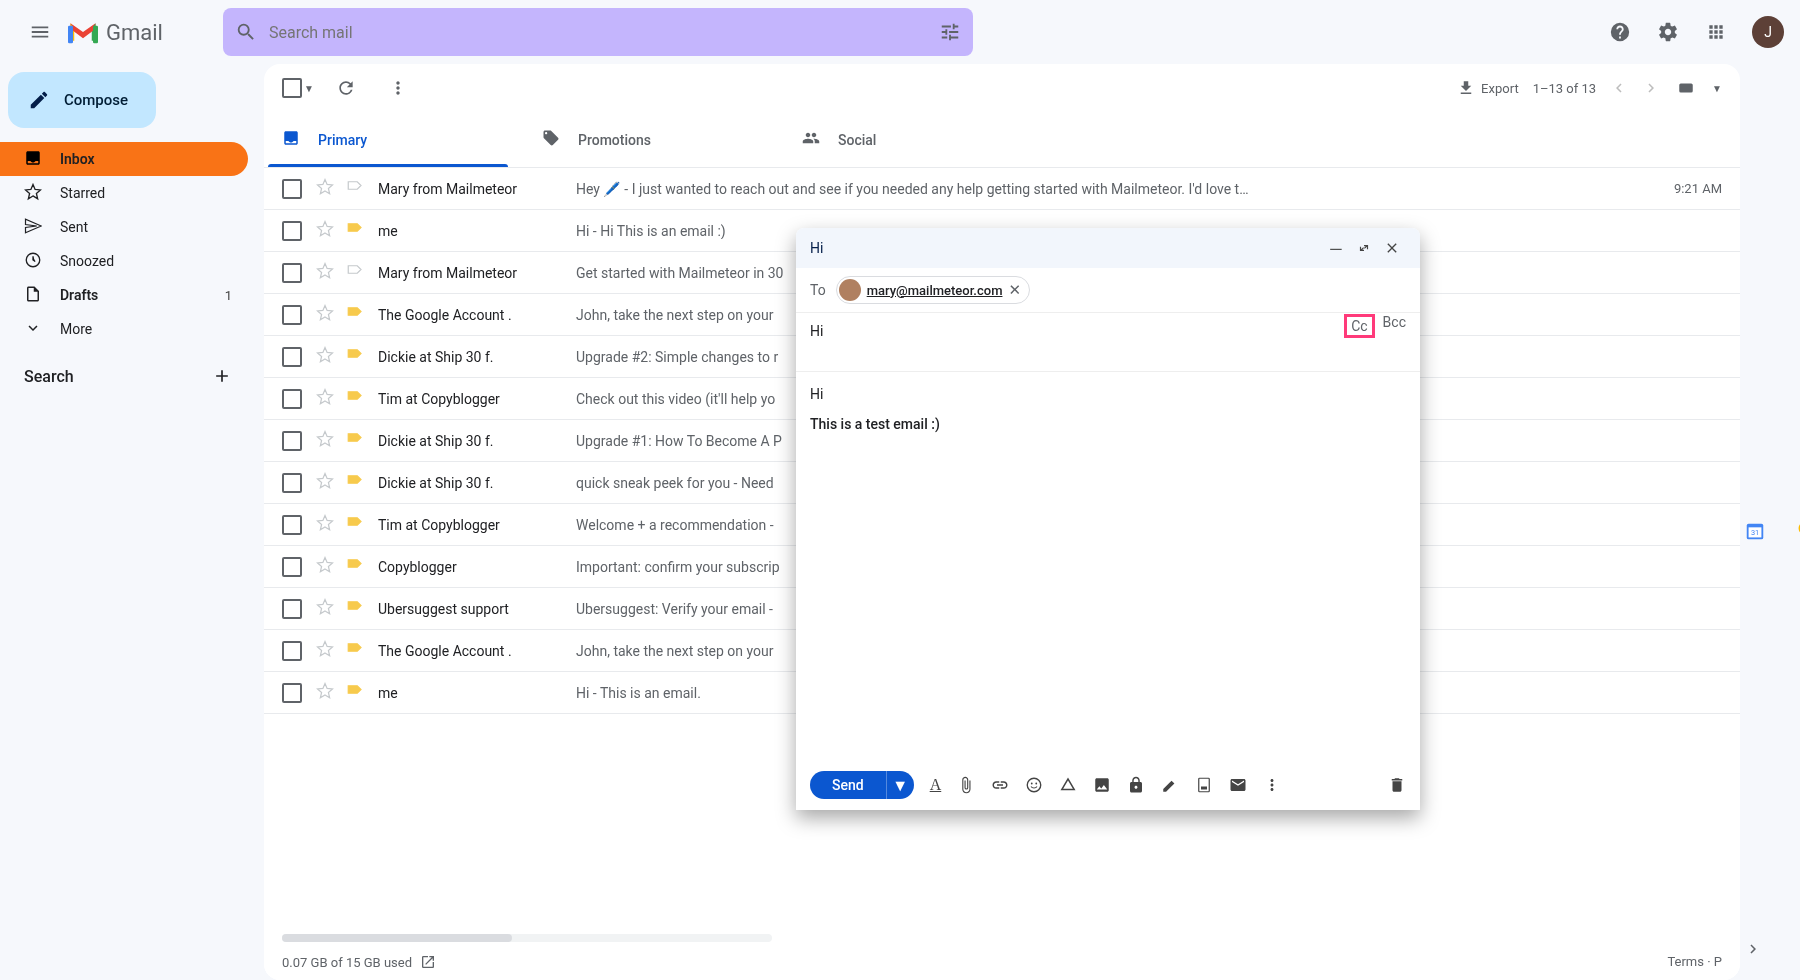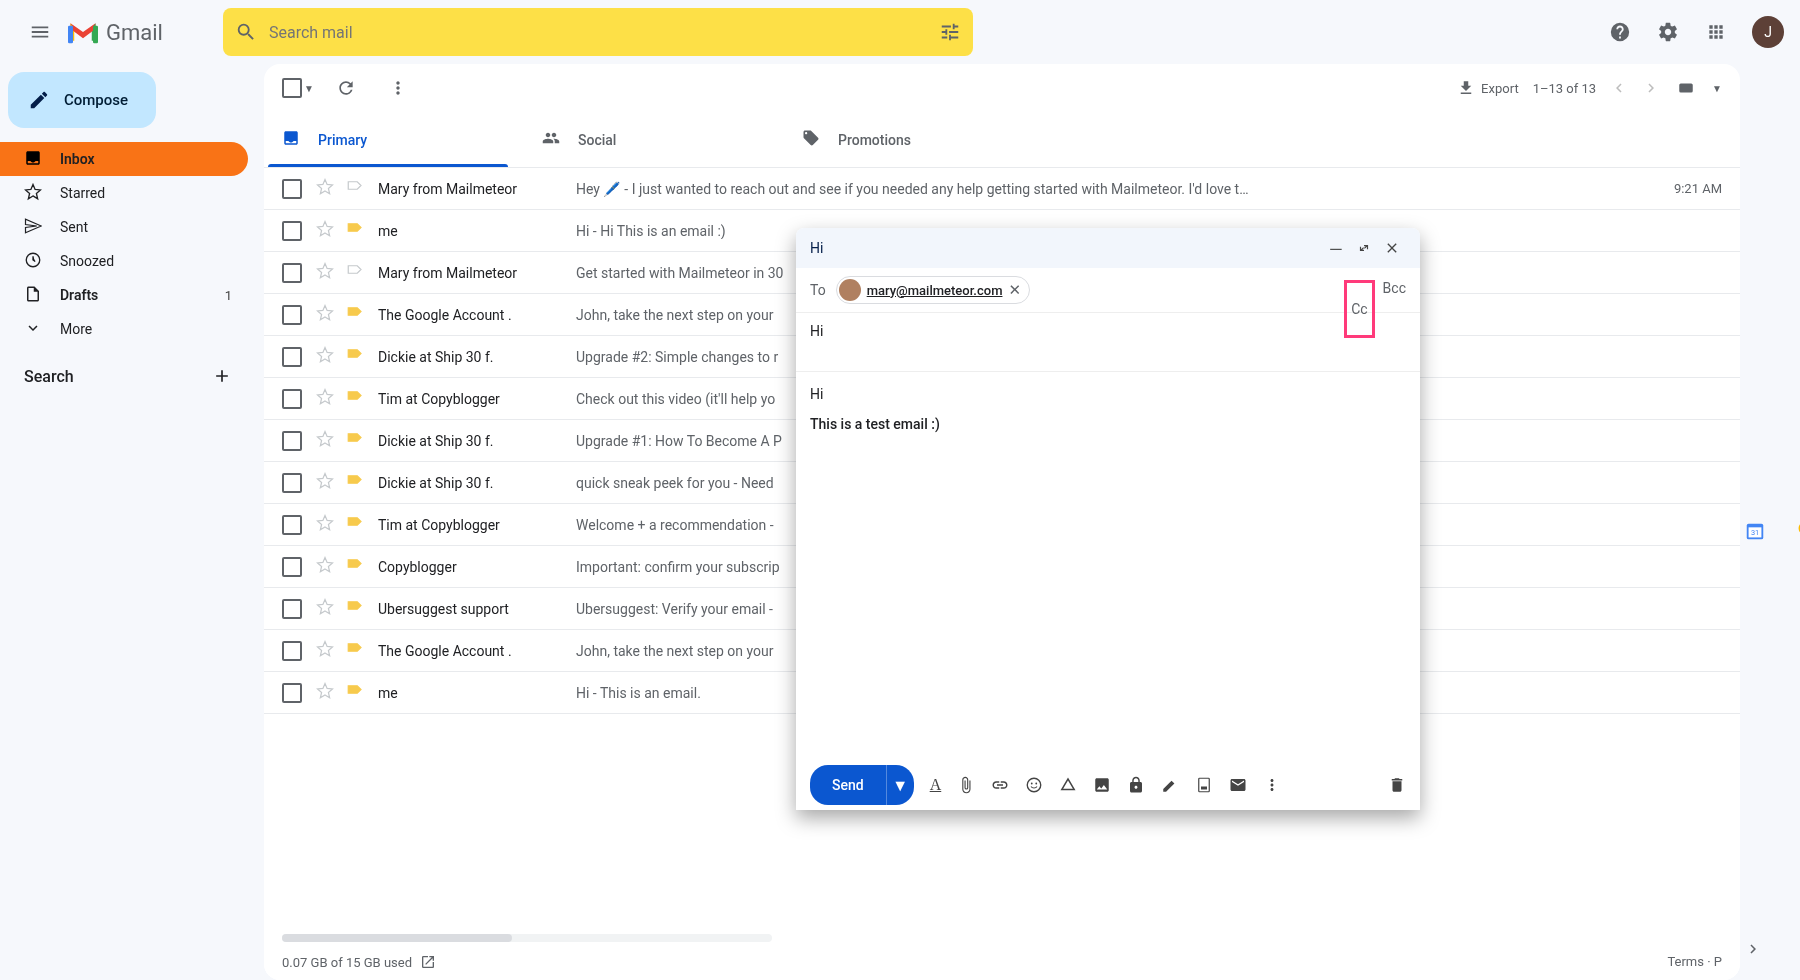--- a/index.html
+++ b/index.html
@@ -3,21 +3,21 @@
 <meta charset="utf-8">
 <style>
 * { margin: 0; padding: 0; box-sizing: border-box; font-family: 'Google Sans', Roboto, Arial, sans-serif; }
 body { width: 1800px; height: 980px; background: #f6f8fc; overflow: hidden; position: relative; }
 
 
 .header { height: 64px; display: flex; align-items: center; padding: 0 16px; }
 .menu-btn { width: 48px; height: 48px; border-radius: 50%; display: flex; align-items: center; justify-content: center; cursor: pointer; }
 .gmail-logo { display: flex; align-items: center; margin-left: 4px; }
 .gmail-text { font-size: 22px; color: #5f6368; margin-left: 8px; }
-.search-container { margin-left: 60px; width: 750px; height: 48px; background: #fde047; border-radius: 8px; display: flex; align-items: center; padding: 0 12px; }
+.search-container { margin-left: 60px; width: 750px; height: 48px; background: #c4b5fd; border-radius: 8px; display: flex; align-items: center; padding: 0 12px; }
 .search-input { flex: 1; border: none; background: transparent; font-size: 16px; color: #5f6368; outline: none; margin-left: 12px; }
 .header-right { margin-left: auto; display: flex; align-items: center; gap: 8px; }
 .hdr-icon { width: 40px; height: 40px; border-radius: 50%; display: flex; align-items: center; justify-content: center; cursor: pointer; color: #5f6368; }
 .avatar { width: 32px; height: 32px; border-radius: 50%; background: #5d4037; margin-left: 8px; display:flex;align-items:center;justify-content:center;color:#fff;font-size:14px;}
 
 
 .sidebar { position: absolute; left: 0; top: 64px; width: 256px; padding: 8px; }
 .compose-btn { height: 56px; width: 148px; border-radius: 16px; background: #c2e7ff; display: flex; align-items: center; padding: 0 20px; gap: 14px; cursor: pointer; margin-bottom: 14px; }
 .compose-btn span { font-size: 15px; color: #001d35; font-weight: 500; }
 .nav-item { height: 34px; border-radius: 0 18px 18px 0; display: flex; align-items: center; padding: 0 16px 0 24px; gap: 18px; cursor: pointer; color: #202124; font-size: 14px; margin-left:-8px; }
@@ -59,26 +59,26 @@
 .compose-hdr { height: 40px; background: #f2f6fc; border-radius: 8px 8px 0 0; display: flex; align-items: center; padding: 0 14px; }
 .compose-hdr .title { font-size: 14px; color: #041e49; flex: 1; }
 .compose-hdr .win-btn { width: 28px; height: 28px; display: flex; align-items: center; justify-content: center; cursor: pointer; color: #444; }
 .to-row { display:flex; align-items:center; padding: 8px 14px; border-bottom: 1px solid #eee; position:relative; }
 .to-label { color: #5f6368; font-size: 14px; margin-right: 10px; }
 .chip { display: flex; align-items: center; border: 1px solid #dadce0; border-radius: 14px; height: 28px; padding: 0 8px 0 2px; gap: 6px; }
 .chip .av { width: 22px; height: 22px; border-radius: 50%; background: #b08060; }
 .chip .em { font-size: 13px; color: #202124; font-weight: 500; text-decoration: underline;}
 .chip .rm { color: #5f6368; cursor: pointer; font-size: 15px;}
 .ccbcc { position: absolute; right: 14px; bottom: -26px; display: flex; gap: 8px; color: #5f6368; font-size: 14px;}
-.cc-btn { border: 3px solid #ff3a7a; padding: 18px 4px; }
+.cc-btn { border: 3px solid #ff3a7a; padding: 1px 4px; }
 .subject-row { padding: 10px 14px 32px 14px; border-bottom: 1px solid #eee; color: #202124; font-size: 14px; }
 .body-area { flex: 1; padding: 14px; color: #202124; font-size: 14px; }
 .body-area p { margin-bottom: 14px; }
 .compose-ftr { height: 50px; padding: 0 14px; display: flex; align-items: center; }
-.send-btn-group { display: flex; height: 40px; }
+.send-btn-group { display: flex; height: 28px; }
 .send-btn { background: #0b57d0; color: #fff; border-radius: 18px 0 0 18px; padding: 0 22px; display:flex; align-items:center; font-size: 14px; font-weight: 500; cursor:pointer; }
 .send-drop { background: #0b57d0; color: #fff; border-radius: 0 18px 18px 0; width: 28px; display:flex; align-items:center; justify-content:center; cursor:pointer; border-left: 1px solid rgba(255,255,255,.3); }
 .ftr-icons { display: flex; gap: 16px; margin-left: 16px; color: #444; }
 .ftr-icon { cursor: pointer; }
 .trash-btn { margin-left: auto; cursor: pointer; color: #444; }
 
 
 .right-rail { position: absolute; right: 0; top: 64px; width: 56px; height: calc(100% - 64px); display: flex; flex-direction: row; align-items: center; gap: 28px; padding-top: 18px; }
 .rail-icon { width: 24px; height: 24px; cursor: pointer; display:flex; align-items:center; justify-content:center;}
 .rail-divider { width: 22px; height: 1px; background: #dadce0; }
@@ -233,29 +233,29 @@
   </div>
   <div class="tabs" id="tabs-container">
       <div class="tab active">
         <span><svg width="18" height="18" viewBox="0 0 24 24">
             <path fill="currentColor" d="M19 3H5c-1.1 0-2 .9-2 2v14c0 1.1.9 2 2 2h14c1.1 0 2-.9 2-2V5c0-1.1-.9-2-2-2zm0 16H5v-3h3.56c.69 1.19 1.97 2 3.44 2s2.75-.81 3.44-2H19v3z"></path>
           </svg></span>
         <span>Primary</span>
       </div>
       <div class="tab">
         <span><svg width="18" height="18" viewBox="0 0 24 24">
+            <path fill="currentColor" d="M21.41 11.58l-9-9C12.05 2.22 11.55 2 11 2H4c-1.1 0-2 .9-2 2v7c0 .55.22 1.05.59 1.42l9 9c.36.36.86.58 1.41.58s1.05-.22 1.41-.59l7-7c.37-.36.59-.86.59-1.41s-.23-1.06-.59-1.42zM5.5 7C4.67 7 4 6.33 4 5.5S4.67 4 5.5 4 7 4.67 7 5.5 6.33 7 5.5 7z"></path>
+          </svg></span>
+        <span>Promotions</span>
+      </div>
+      <div class="tab">
+        <span><svg width="18" height="18" viewBox="0 0 24 24">
             <path fill="currentColor" d="M16 11c1.66 0 2.99-1.34 2.99-3S17.66 5 16 5c-1.66 0-3 1.34-3 3s1.34 3 3 3zm-8 0c1.66 0 2.99-1.34 2.99-3S9.66 5 8 5C6.34 5 5 6.34 5 8s1.34 3 3 3zm0 2c-2.33 0-7 1.17-7 3.5V19h14v-2.5c0-2.33-4.67-3.5-7-3.5zm8 0c-.29 0-.62.02-.97.05 1.16.84 1.97 1.97 1.97 3.45V19h6v-2.5c0-2.33-4.67-3.5-7-3.5z"></path>
           </svg></span>
         <span>Social</span>
-      </div>
-      <div class="tab">
-        <span><svg width="18" height="18" viewBox="0 0 24 24">
-            <path fill="currentColor" d="M21.41 11.58l-9-9C12.05 2.22 11.55 2 11 2H4c-1.1 0-2 .9-2 2v7c0 .55.22 1.05.59 1.42l9 9c.36.36.86.58 1.41.58s1.05-.22 1.41-.59l7-7c.37-.36.59-.86.59-1.41s-.23-1.06-.59-1.42zM5.5 7C4.67 7 4 6.33 4 5.5S4.67 4 5.5 4 7 4.67 7 5.5 6.33 7 5.5 7z"></path>
-          </svg></span>
-        <span>Promotions</span>
       </div>
     </div>
   <div class="rows" id="rows-container">
       <div class="row">
         <div class="cb-wrapper"></div>
   <span class="star"><svg width="18" height="18" viewBox="0 0 24 24">
             <path fill="none" stroke="currentColor" stroke-width="1.6" d="M12 17.27L18.18 21l-1.64-7.03L22 9.24l-7.19-.61L12 2 9.19 8.63 2 9.24l5.46 4.73L5.82 21z"></path>
           </svg></span>
   <span class="important"><svg width="18" height="18" viewBox="0 0 24 24">
             <path fill="none" stroke="#c5c9cc" stroke-width="1.6" d="M3 5h12l5 5-5 5H3z"></path>

